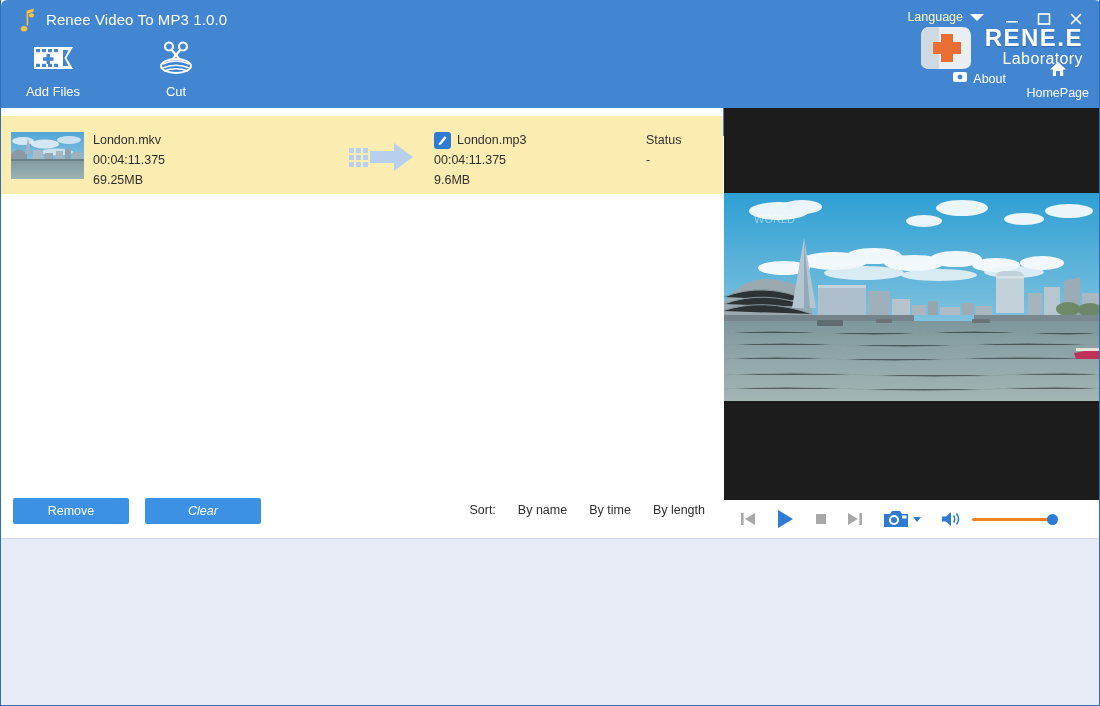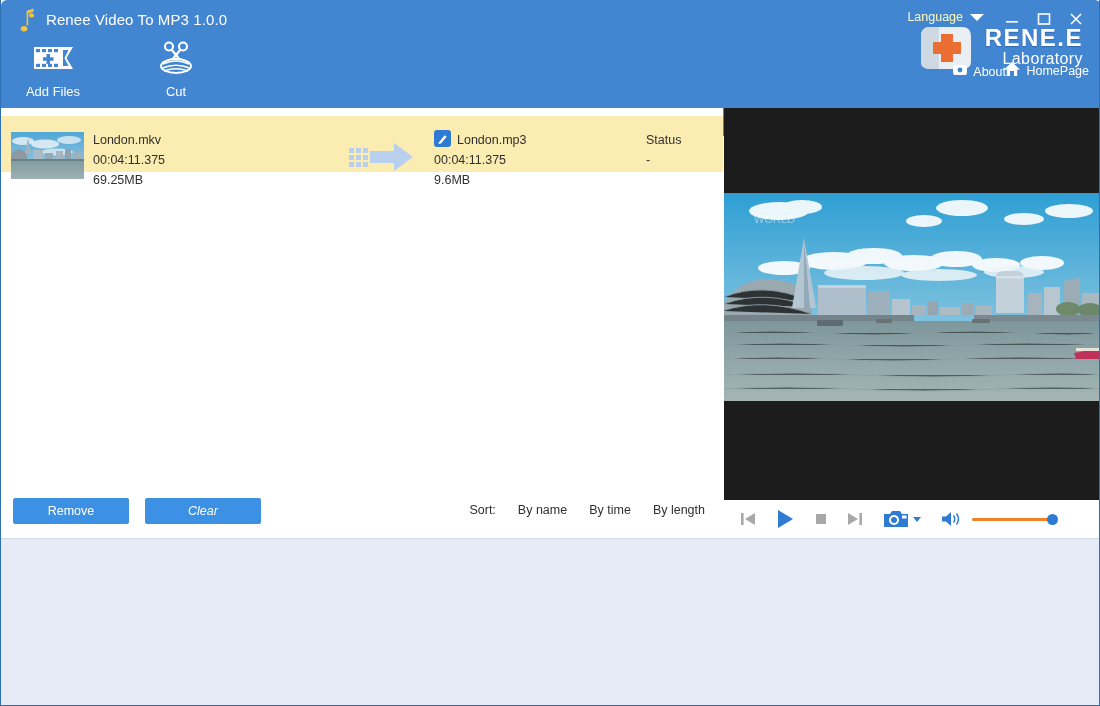--- a/index.html
+++ b/index.html
@@ -80,54 +80,54 @@
   #logo-main {
     color: #ffffff; font-size: 24px; font-weight: bold; letter-spacing: 1.5px;
     display: block; text-shadow: 0 1px 1px rgba(20,60,110,.35);
   }
   #logo-sub {
     color: #ffffff; font-size: 16px; display: block; text-align: right;
     margin-top: 1px; letter-spacing: .4px;
   }
 
   #about-wrap {
-    position: absolute; right: 95px; top: 62px;
+    position: absolute; right: 95px; top: 69px;
     display: flex; align-items: center; gap: 5px; cursor: pointer;
   }
   #home-wrap {
     position: absolute; right: 12px; top: 61px;
-    display: flex; align-items: center; gap: 5px; cursor: pointer;
+    display: flex; align-items: center; gap: 5px; cursor: pointer; flex-direction: column;
   }
   .hbtn-label { color: #ffffff; font-size: 12.5px; }
 
   
   #filelist {
     position: absolute; left: 0; top: 108px;
     width: 722px; height: 430px;
     background: #ffffff;
     overflow: hidden;
   }
   #file-row {
     position: absolute; left: 0; top: 8px;
-    width: 722px; height: 56px;
+    width: 722px; height: 78px;
     background: #fbecb2;
     display: flex; align-items: center;
     cursor: pointer;
   }
   #thumb {
     position: absolute; left: 10px; top: 16px;
     width: 73px; height: 47px;
     overflow: hidden;
     background: #6b8f9c;
   }
   #src-info { position: absolute; left: 92px; top: 14px; }
   #dst-info { position: absolute; left: 433px; top: 14px; }
   #status-info { position: absolute; left: 645px; top: 14px; }
   .f-line { font-size: 12.5px; color: #303030; line-height: 20px; white-space: nowrap; }
-  .f-name { display:flex; gap:6px; }
+  .f-name { display:flex; align-items:center; gap:6px; }
   #edit-icon {
     width: 17px; height: 17px; border-radius: 3px; background: #2f7bd4;
     display: inline-flex; align-items: center; justify-content: center; flex: none;
     cursor: pointer;
   }
   #arrow-wrap {
     position: absolute; left: 348px; top: 26px;
     display: flex; align-items: center;
   }
   .dotgrid { display: grid; grid-template-columns: repeat(3, 5px); gap: 2px; margin-right: 2px; }

